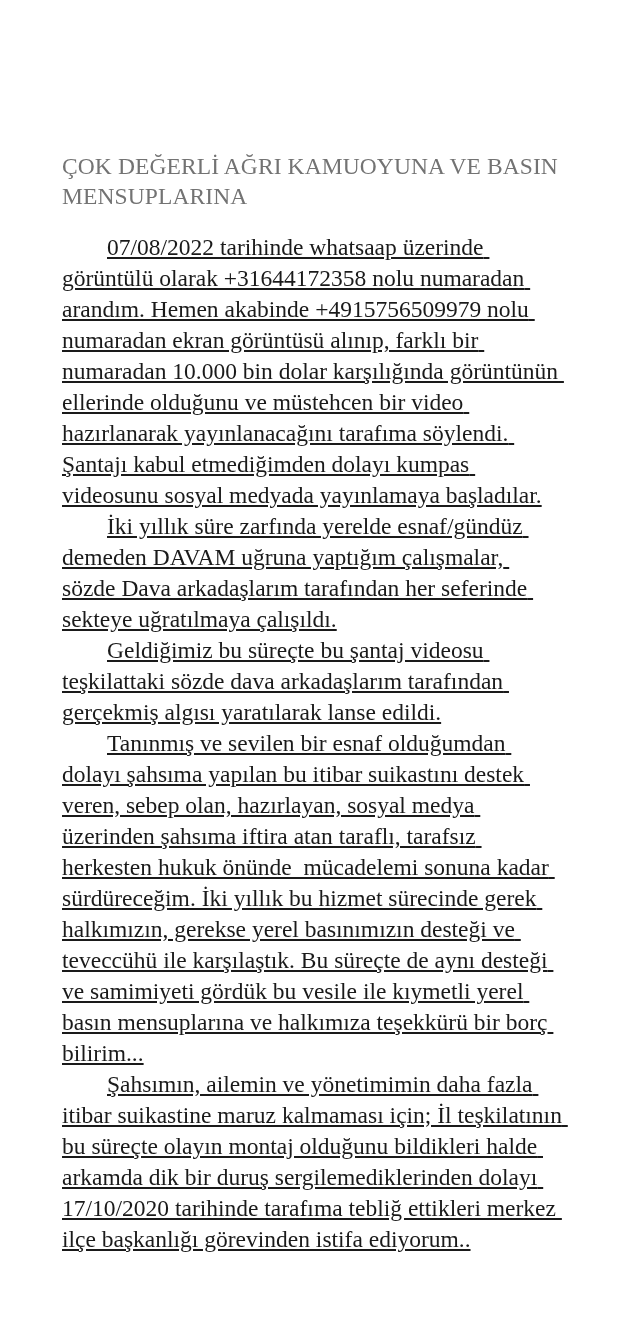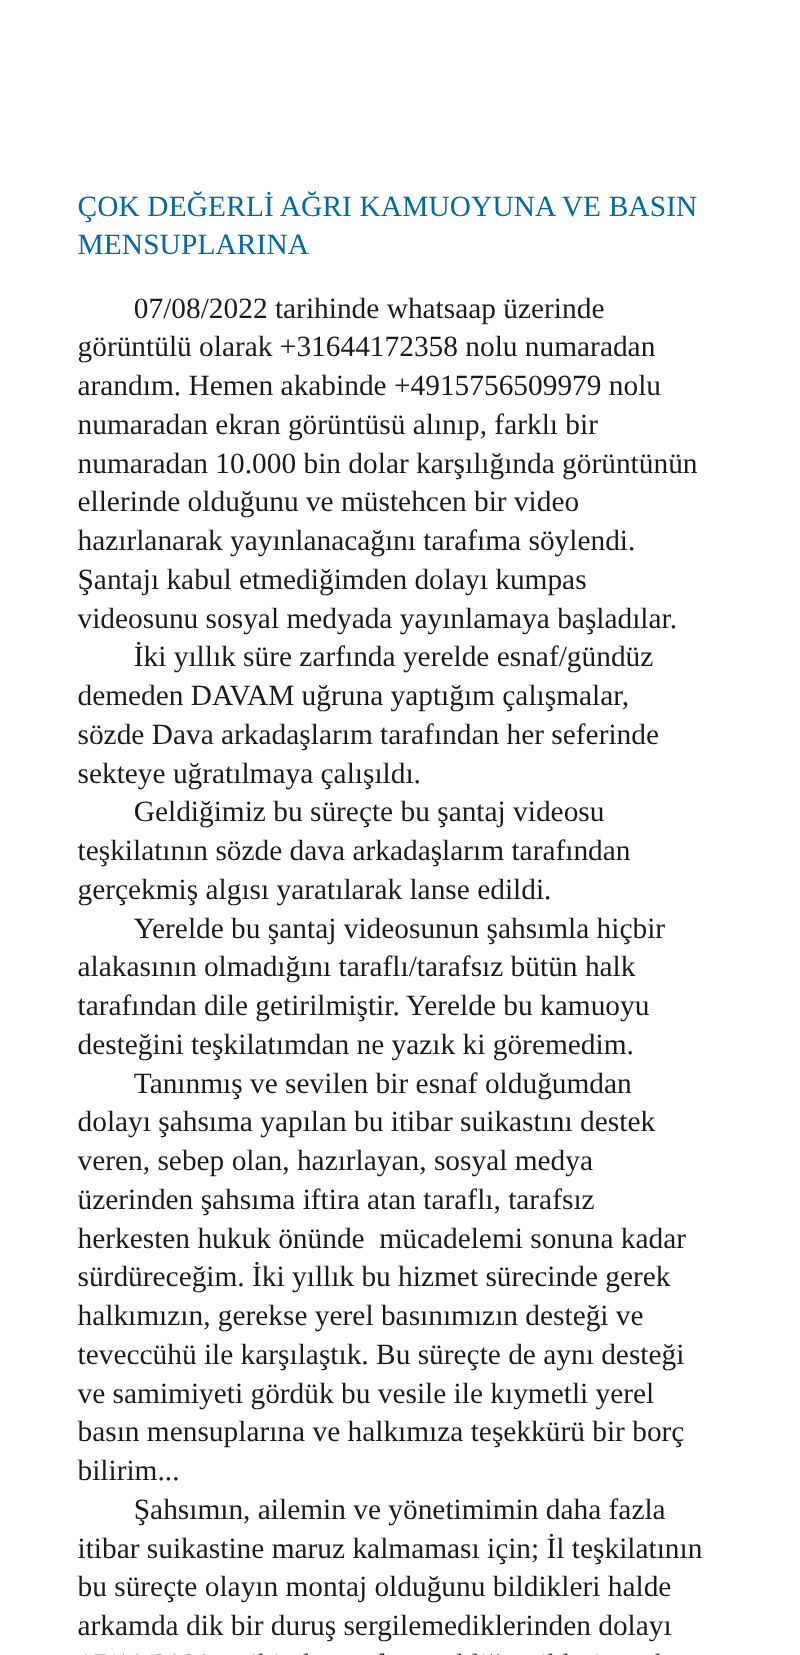--- a/index.html
+++ b/index.html
@@ -29,50 +29,50 @@
     top: 152px;
     width: 500px;
   }
   .doc-title {
     margin: 0 0 0 0;
     font-size: 23.5px;
     line-height: 29.5px;
     font-weight: 400;
     letter-spacing: 0.1px;
     text-align: left;
-    color: #0369a1;
+    color: #737373;
   }
   .title-spacer {
     height: 21px;
   }
   .doc-paragraphs {
     font-size: 23.5px;
     line-height: 31px;
     text-align: left;
     color: #1a1a1a;
   }
   .doc-paragraphs p {
     margin: 0;
     text-indent: 45px;
     white-space: pre-wrap;
+    text-decoration: underline;
   }
 </style>
 </head>
 <body>
 
 <div class="page">
   <div class="doc-body">
 
     <h1 class="doc-title">ÇOK DEĞERLİ AĞRI KAMUOYUNA VE BASIN MENSUPLARINA</h1>
 
     <div class="title-spacer"></div>
 
     <div class="doc-paragraphs">
       <p>07/08/2022 tarihinde whatsaap üzerinde görüntülü olarak +31644172358 nolu numaradan arandım. Hemen akabinde +4915756509979 nolu numaradan ekran görüntüsü alınıp, farklı bir numaradan 10.000 bin dolar karşılığında görüntünün ellerinde olduğunu ve müstehcen bir video hazırlanarak yayınlanacağını tarafıma söylendi. Şantajı kabul etmediğimden dolayı kumpas videosunu sosyal medyada yayınlamaya başladılar.</p>
       <p>İki yıllık süre zarfında yerelde esnaf/gündüz demeden DAVAM uğruna yaptığım çalışmalar, sözde Dava arkadaşlarım tarafından her seferinde sekteye uğratılmaya çalışıldı.</p>
-      <p>Geldiğimiz bu süreçte bu şantaj videosu teşkilatının sözde dava arkadaşlarım tarafından gerçekmiş algısı yaratılarak lanse edildi.</p>
-      <p>Yerelde bu şantaj videosunun şahsımla hiçbir alakasının olmadığını taraflı/tarafsız bütün halk tarafından dile getirilmiştir. Yerelde bu kamuoyu desteğini teşkilatımdan ne yazık ki göremedim.</p>
+      <p>Geldiğimiz bu süreçte bu şantaj videosu teşkilattaki sözde dava arkadaşlarım tarafından gerçekmiş algısı yaratılarak lanse edildi.</p>
       <p>Tanınmış ve sevilen bir esnaf olduğumdan dolayı şahsıma yapılan bu itibar suikastını destek veren, sebep olan, hazırlayan, sosyal medya üzerinden şahsıma iftira atan taraflı, tarafsız herkesten hukuk önünde  mücadelemi sonuna kadar sürdüreceğim. İki yıllık bu hizmet sürecinde gerek halkımızın, gerekse yerel basınımızın desteği ve teveccühü ile karşılaştık. Bu süreçte de aynı desteği ve samimiyeti gördük bu vesile ile kıymetli yerel basın mensuplarına ve halkımıza teşekkürü bir borç bilirim...</p>
       <p>Şahsımın, ailemin ve yönetimimin daha fazla itibar suikastine maruz kalmaması için; İl teşkilatının bu süreçte olayın montaj olduğunu bildikleri halde arkamda dik bir duruş sergilemediklerinden dolayı 17/10/2020 tarihinde tarafıma tebliğ ettikleri merkez ilçe başkanlığı görevinden istifa ediyorum..</p>
     </div>
 
   </div>
 </div>
 
 </body></html>

